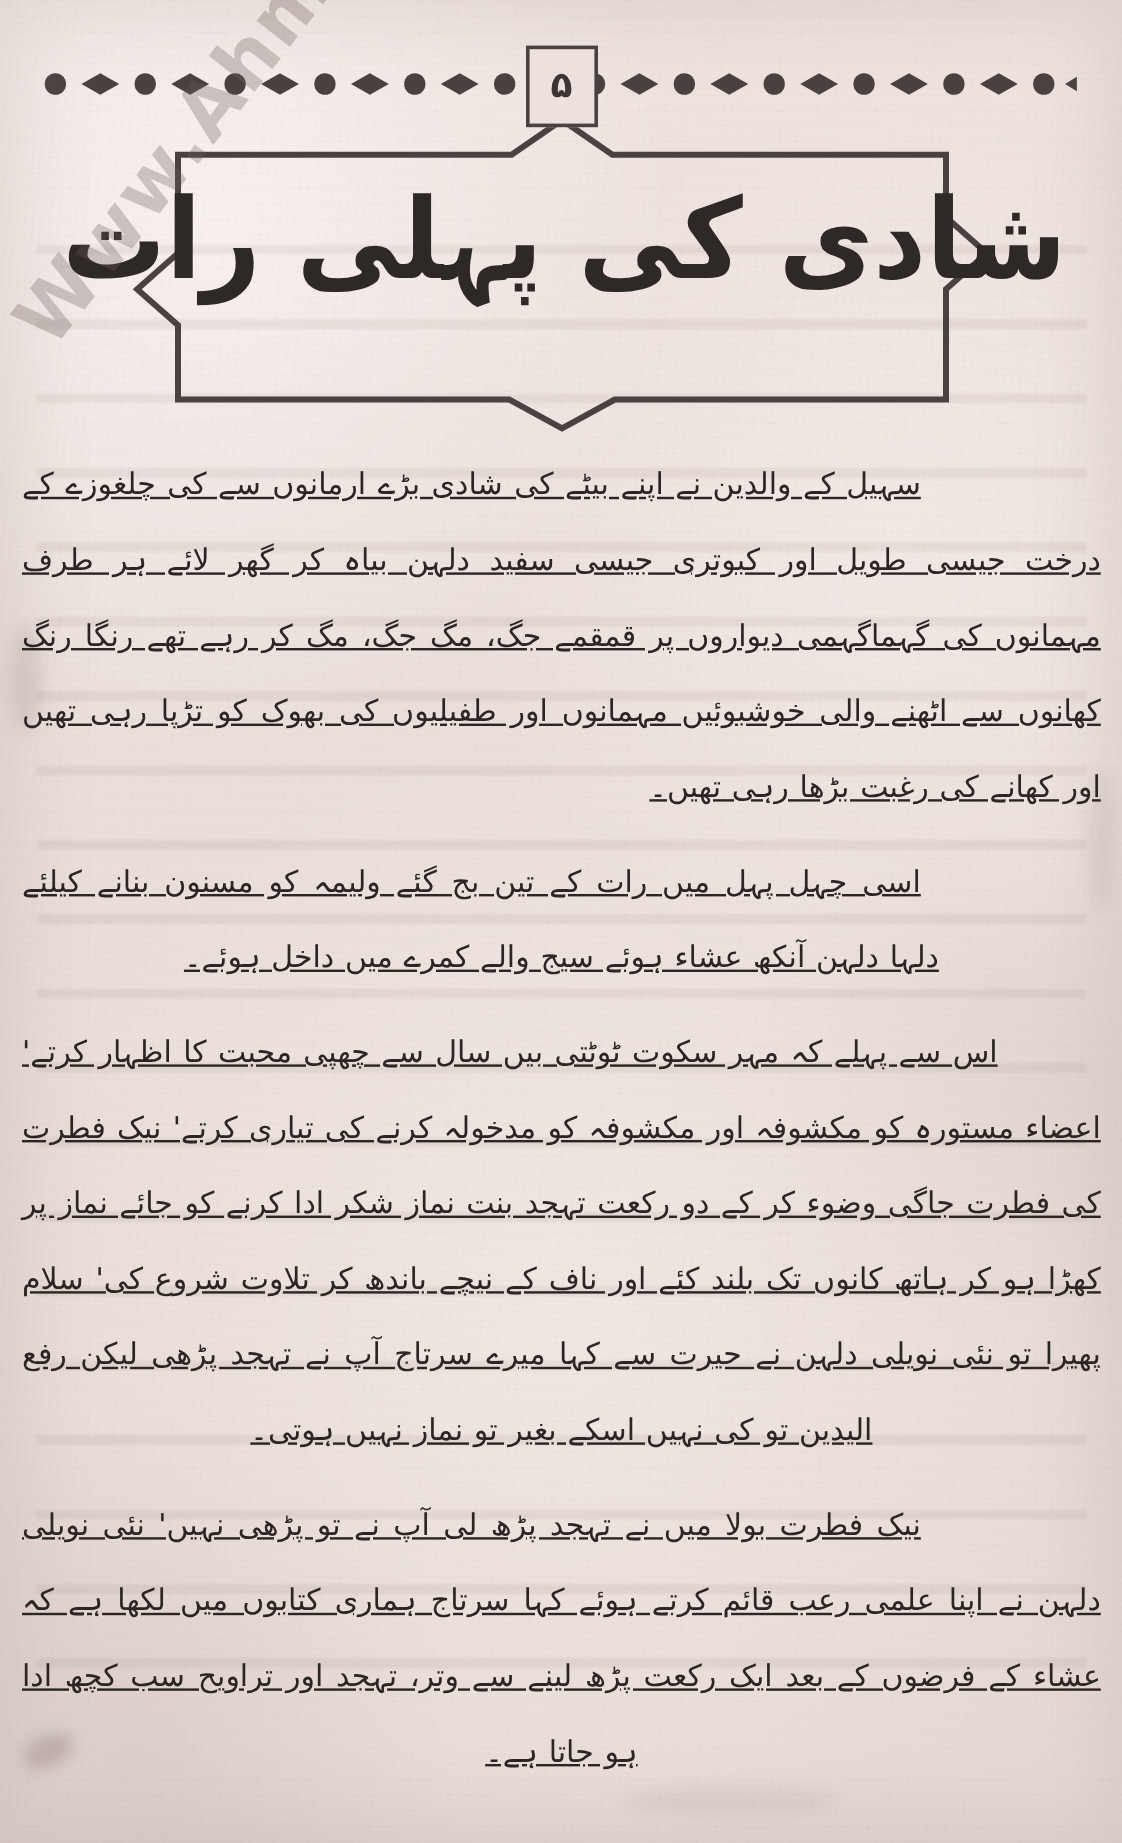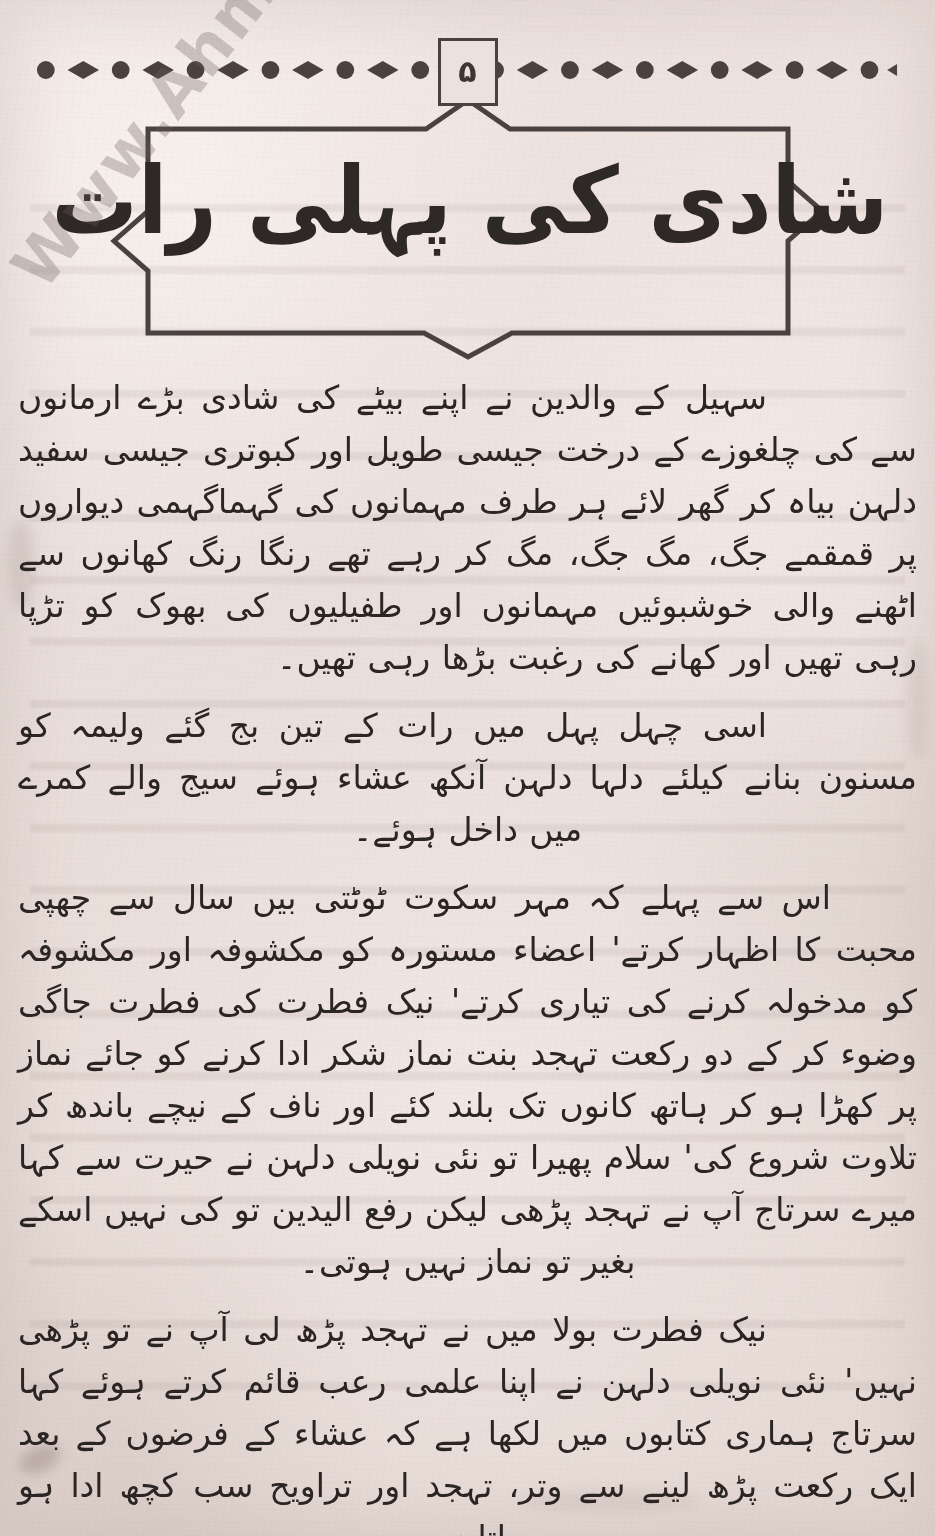--- a/index.html
+++ b/index.html
@@ -128,27 +128,28 @@
     bottom: 110px;
     direction: rtl;
     text-align: justify;
     text-align-last: justify;
     z-index: 2;
   }
 
   .para {
     margin: 0 0 16px 0;
     font-family: "DejaVu Sans", "Liberation Sans", sans-serif;
-    font-size: 33px;
-    line-height: 52px;
+    font-size: 25px;
+    line-height: 63px;
     color: #2b2523;
     direction: rtl;
     text-align: justify;
     text-align-last: justify;
     word-spacing: 1px;
+    text-decoration: underline;
   }
   .para.indent { text-indent: 86px; }
   .para.indent-big { text-indent: 150px; }
   .para.last-center { text-align-last: center; }
   .para.last-right  { text-align-last: right; }
 
   
   .watermark {
     position: absolute;
     top: 150px;

